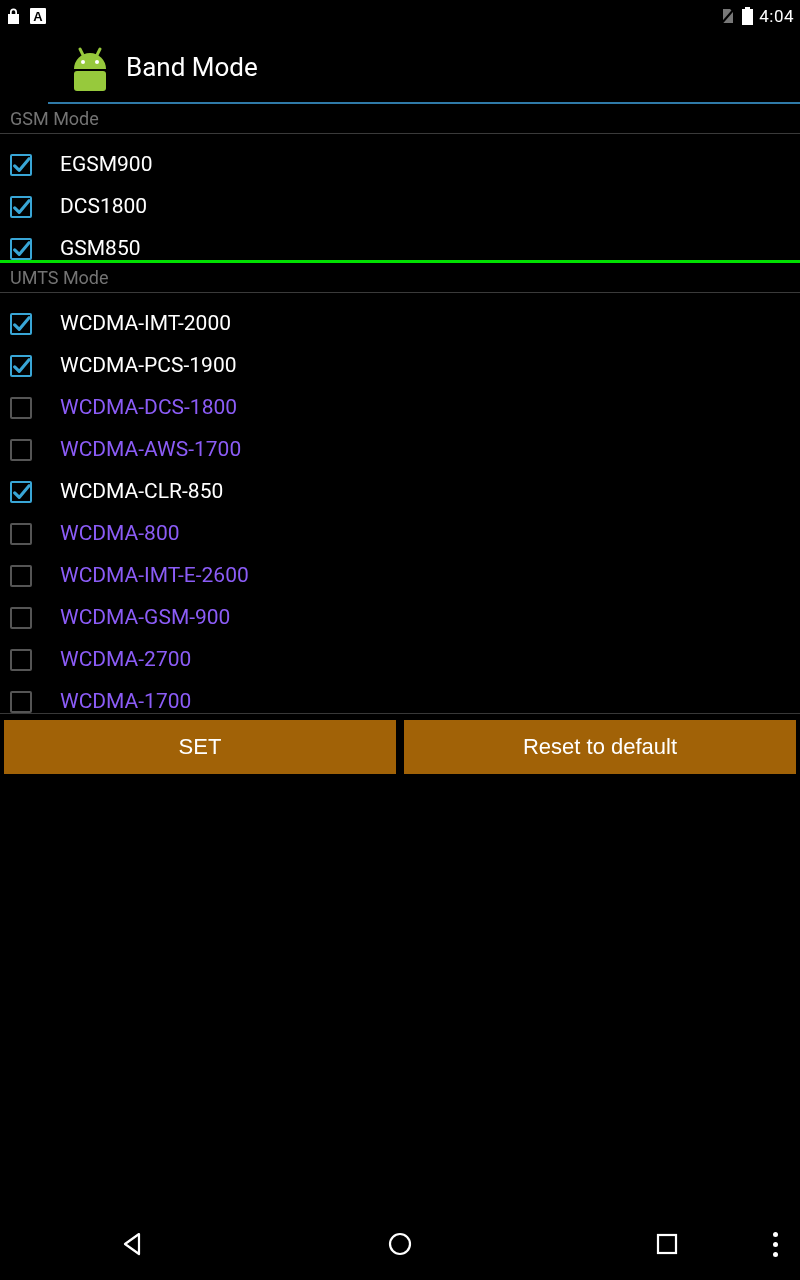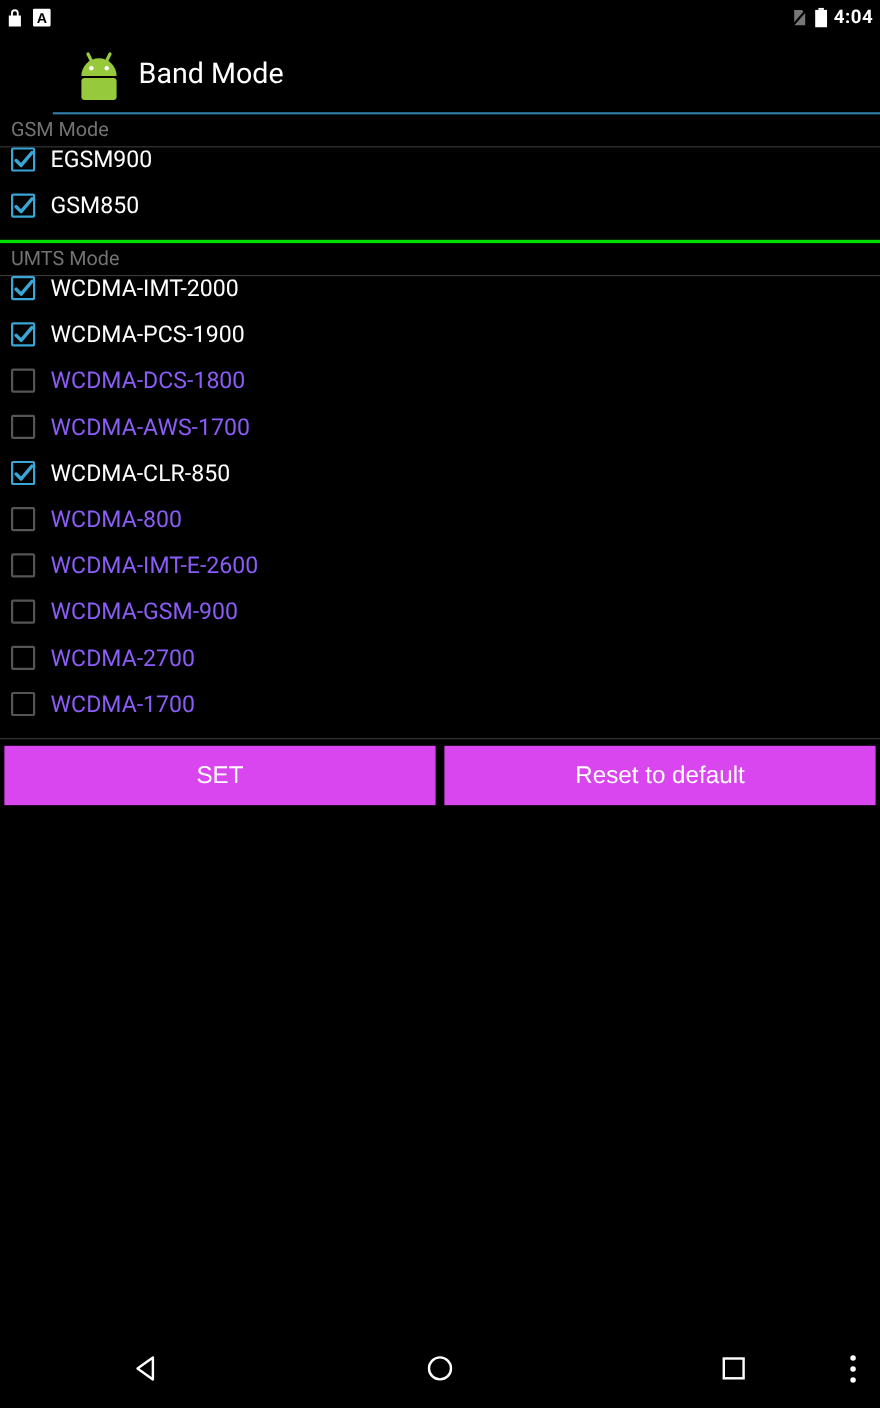--- a/index.html
+++ b/index.html
@@ -15,21 +15,21 @@
   .status-bar {
     height: 32px;
     display: flex;
     align-items: center;
     padding: 0 6px;
     font-size: 17px;
     color: #fff;
   }
   .status-left { display: flex; align-items: center; gap: 8px; }
   .status-right { margin-left: auto; display: flex; align-items: center; gap: 6px; }
-  .status-time { font-weight: 700; letter-spacing: 0.5px; }
+  .status-time { font-weight: 400; letter-spacing: 0.5px; }
   .lock-icon, .keyboard-icon, .sim-icon, .battery-icon {
     display: inline-flex; align-items: center; justify-content: center;
   }
   
   .app-bar {
     height: 72px;
     display: flex;
     align-items: center;
     padding: 0 16px;
     border-bottom: 2px solid #2f7aa8;
@@ -43,24 +43,24 @@
     color: #737373;
     padding: 4px 10px 4px 10px;
     border-bottom: 1px solid #3a3a3a;
   }
   .section-header.umts {
     border-top: 3px solid #00e000;
   }
   
   .item {
     display: flex;
-    align-items: flex-start;
+    align-items: flex-end;
     height: 42px;
     padding: 0 10px;
-    gap: 14px;
+    gap: 28px;
   }
   .item .label {
     font-size: 21px;
     color: #fff;
   }
   .item.disabled .label { color: #8b5cf6; }
   .cb {
     width: 22px; height: 22px;
     border: 2px solid #555;
     border-radius: 2px;
@@ -77,21 +77,21 @@
   
   .actions {
     display: flex;
     gap: 8px;
     padding: 6px 4px;
     border-top: 1px solid #383838;
   }
   .btn {
     flex: 1;
     height: 54px;
-    background: #d946ef;
+    background: #a16207;
     color: #fff;
     font-size: 22px;
     display: flex;
     align-items: center;
     justify-content: center;
     border: none;
   }
   
   .nav-bar {
     position: absolute;
@@ -168,20 +168,28 @@
         </svg>
       </span>
       <span class="label">EGSM900</span>
     </div>
     <div class="item">
       <span class="cb checked">
         <svg width="20" height="20" viewBox="0 0 20 20">
           <path d="M3 11 L8 16 L19 3" fill="none" stroke="#39a6d6" stroke-width="3.5" stroke-linecap="round" stroke-linejoin="round"></path>
         </svg>
       </span>
+      <span class="label">DCS1800</span>
+    </div>
+    <div class="item">
+      <span class="cb checked">
+        <svg width="20" height="20" viewBox="0 0 20 20">
+          <path d="M3 11 L8 16 L19 3" fill="none" stroke="#39a6d6" stroke-width="3.5" stroke-linecap="round" stroke-linejoin="round"></path>
+        </svg>
+      </span>
       <span class="label">GSM850</span>
     </div>
   </div>
 
 <div class="section-header umts">UMTS Mode</div>
 <div id="umts-list">
     <div class="item">
       <span class="cb checked">
         <svg width="20" height="20" viewBox="0 0 20 20">
           <path d="M3 11 L8 16 L19 3" fill="none" stroke="#39a6d6" stroke-width="3.5" stroke-linecap="round" stroke-linejoin="round"></path>

